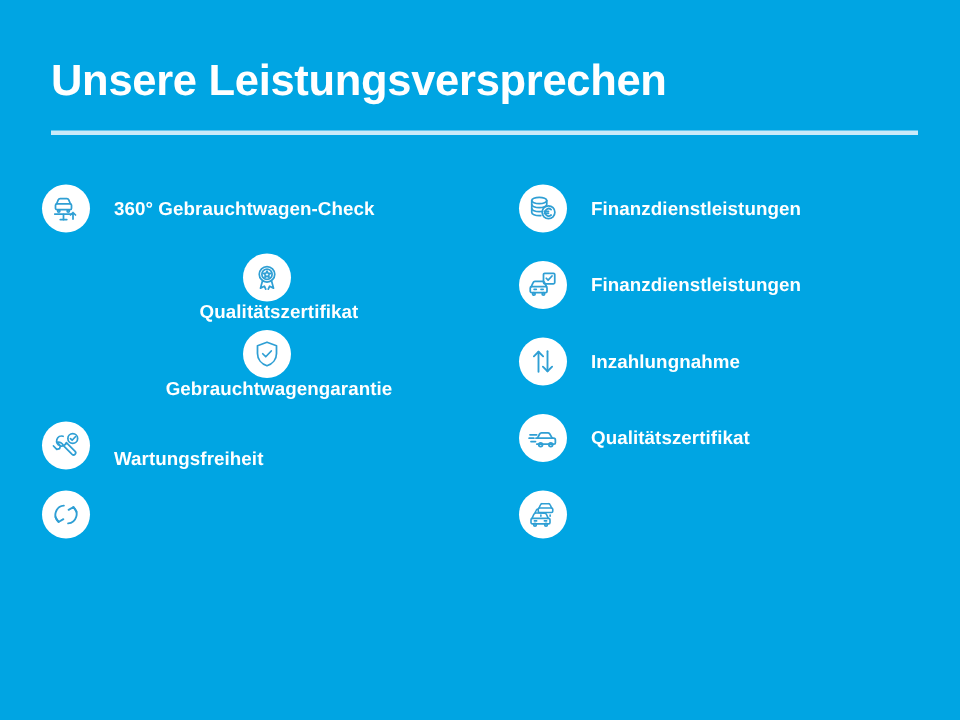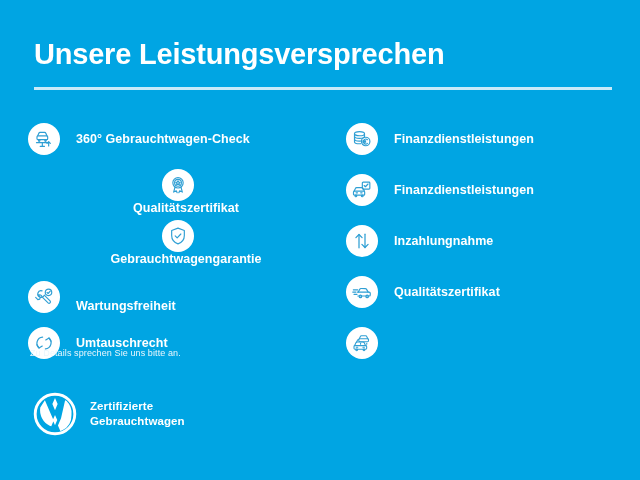--- a/index.html
+++ b/index.html
@@ -187,21 +187,20 @@
 
       <div class="promise" style="margin-top: 9px;">
         <div class="badge">
           <svg width="20" height="20" viewBox="0 0 24 24" fill="none" stroke="#2f9fd4" stroke-width="1.5" stroke-linecap="round" stroke-linejoin="round">
             <path d="M10.3 4.9a7.4 7.4 0 0 0-4.2 13"></path>
             <path d="M3.6 14.1l2.4 3.9 3.9-2.3"></path>
             <path d="M13.7 19.1a7.4 7.4 0 0 0 4.2-13"></path>
             <path d="M20.4 9.9L18 6l-3.9 2.3"></path>
           </svg>
         </div>
-        <div class="promise-label">Umtauschrecht</div>
       </div>
 
     </div>
 
     <div class="col col-right">
 
       <div class="promise" style="margin-top: 0px;">
         <div class="badge">
           <svg width="20" height="20" viewBox="0 0 24 24" fill="none" stroke="#2f9fd4" stroke-width="1.4" stroke-linecap="round" stroke-linejoin="round">
             <ellipse cx="9" cy="5.6" rx="6" ry="2.5"></ellipse>
@@ -268,31 +267,15 @@
             <circle cx="5.6" cy="20.2" r="1.1"></circle>
             <circle cx="14.4" cy="20.2" r="1.1"></circle>
             <path d="M5.1 17.1h1.8M13.1 17.1h1.8"></path>
           </svg>
         </div>
       </div>
 
     </div>
   </div>
 
-  <div class="footnote">Zu Details sprechen Sie uns bitte an.</div>
-
-  <div class="logo-lockup">
-    <svg class="vw-mark" viewBox="0 0 100 100">
-      <circle cx="50" cy="50" r="45" fill="none" stroke="#ffffff" stroke-width="6.5"></circle>
-      <path fill="#ffffff" d="M50 13.5l6.0 14.0-6.0 13.9-6.0-13.9z
-               M27.0 18.8l13.0 30.0 7.0 16.2 -5.4 12.6 -3.7-1.0
-               A39 39 0 0 1 16.5 35.5z
-               M73.0 18.8l3.4 1.9A39 39 0 0 1 87.5 52.0
-               a39 39 0 0 1 -21.7 35.6l-3.7 1.0 -5.4-12.6 7.0-16.2z
-               M50 52.0l5.1 11.9 -5.1 11.9 -5.1-11.9z"></path>
-    </svg>
-    <div class="logo-text">
-      <span>Zertifizierte</span>
-      <span>Gebrauchtwagen</span>
-    </div>
-  </div>
+
 
 </div>
 
 </body></html>

